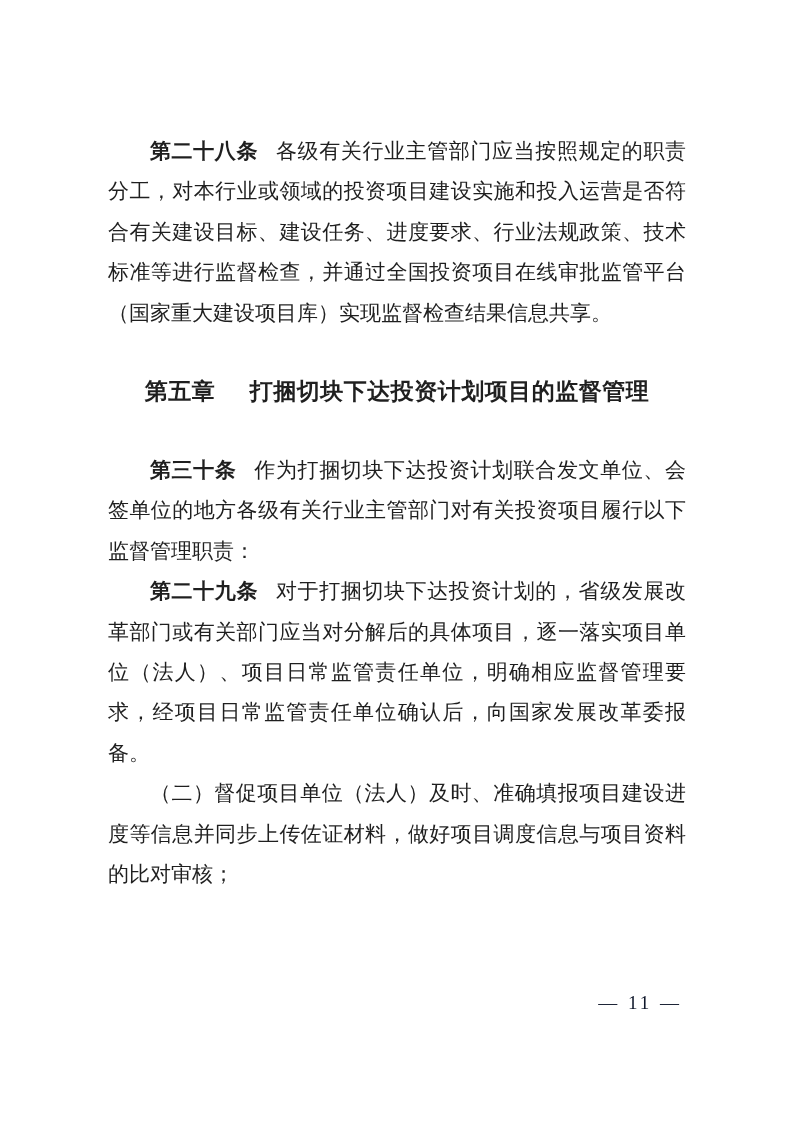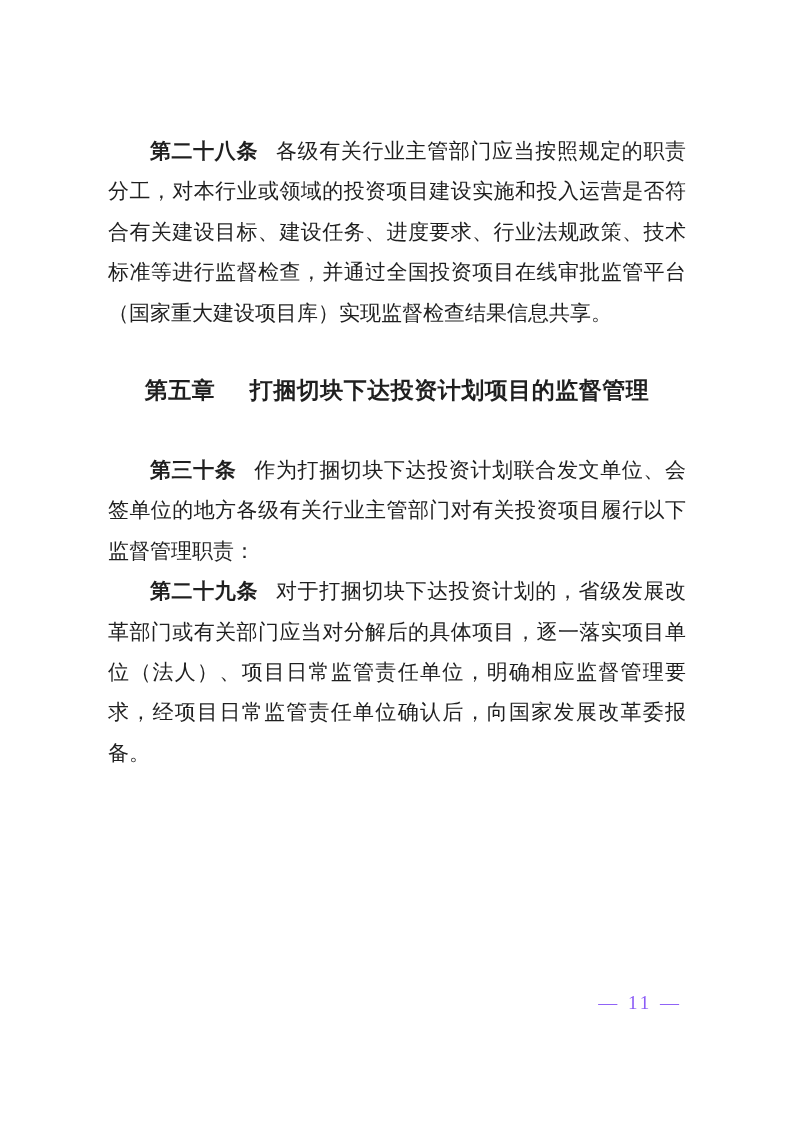--- a/index.html
+++ b/index.html
@@ -33,49 +33,50 @@
   .article-lead {
     font-weight: 700;
     margin-right: 0.85em;
   }
   .chapter {
     margin: 38px 0 39px 0;
     text-align: center;
     text-indent: 0;
     font-size: 23px;
     font-weight: 700;
-    font-family: Liberation Serif, serif;
+    font-family: Liberation Sans, sans-serif;
     letter-spacing: 0.5px;
     line-height: 40px;
   }
   .chapter-gap {
     display: inline-block;
     width: 1.5em;
   }
   .page-number {
     position: absolute;
     right: 112px;
     top: 992px;
     font-size: 19px;
     letter-spacing: 3px;
-    color: #8b5cf6;
+    color: #0f172a;
   }
 </style>
 </head>
 <body>
 
 <div class="page">
   <div class="content">
 
     <p class="para"><b class="article-lead">第二十八条</b><span>各级有关行业主管部门应当按照规定的职责分工，对本行业或领域的投资项目建设实施和投入运营是否符合有关建设目标、建设任务、进度要求、行业法规政策、技术标准等进行监督检查，并通过全国投资项目在线审批监管平台（国家重大建设项目库）实现监督检查结果信息共享。</span></p>
 
     <h2 class="chapter"><span>第五章</span><span class="chapter-gap"></span><span>打捆切块下达投资计划项目的监督管理</span></h2>
 
     <p class="para"><b class="article-lead">第三十条</b><span>作为打捆切块下达投资计划联合发文单位、会签单位的地方各级有关行业主管部门对有关投资项目履行以下监督管理职责：</span></p>
 
     <p class="para"><b class="article-lead">第二十九条</b><span>对于打捆切块下达投资计划的，省级发展改革部门或有关部门应当对分解后的具体项目，逐一落实项目单位（法人）、项目日常监管责任单位，明确相应监督管理要求，经项目日常监管责任单位确认后，向国家发展改革委报备。</span></p>
 
 
+    <p class="para"><span>（二）督促项目单位（法人）及时、准确填报项目建设进度等信息并同步上传佐证材料，做好项目调度信息与项目资料的比对审核；</span></p>
 
   </div>
 
   <div class="page-number">— 11 —</div>
 </div>
 
 </body></html>

